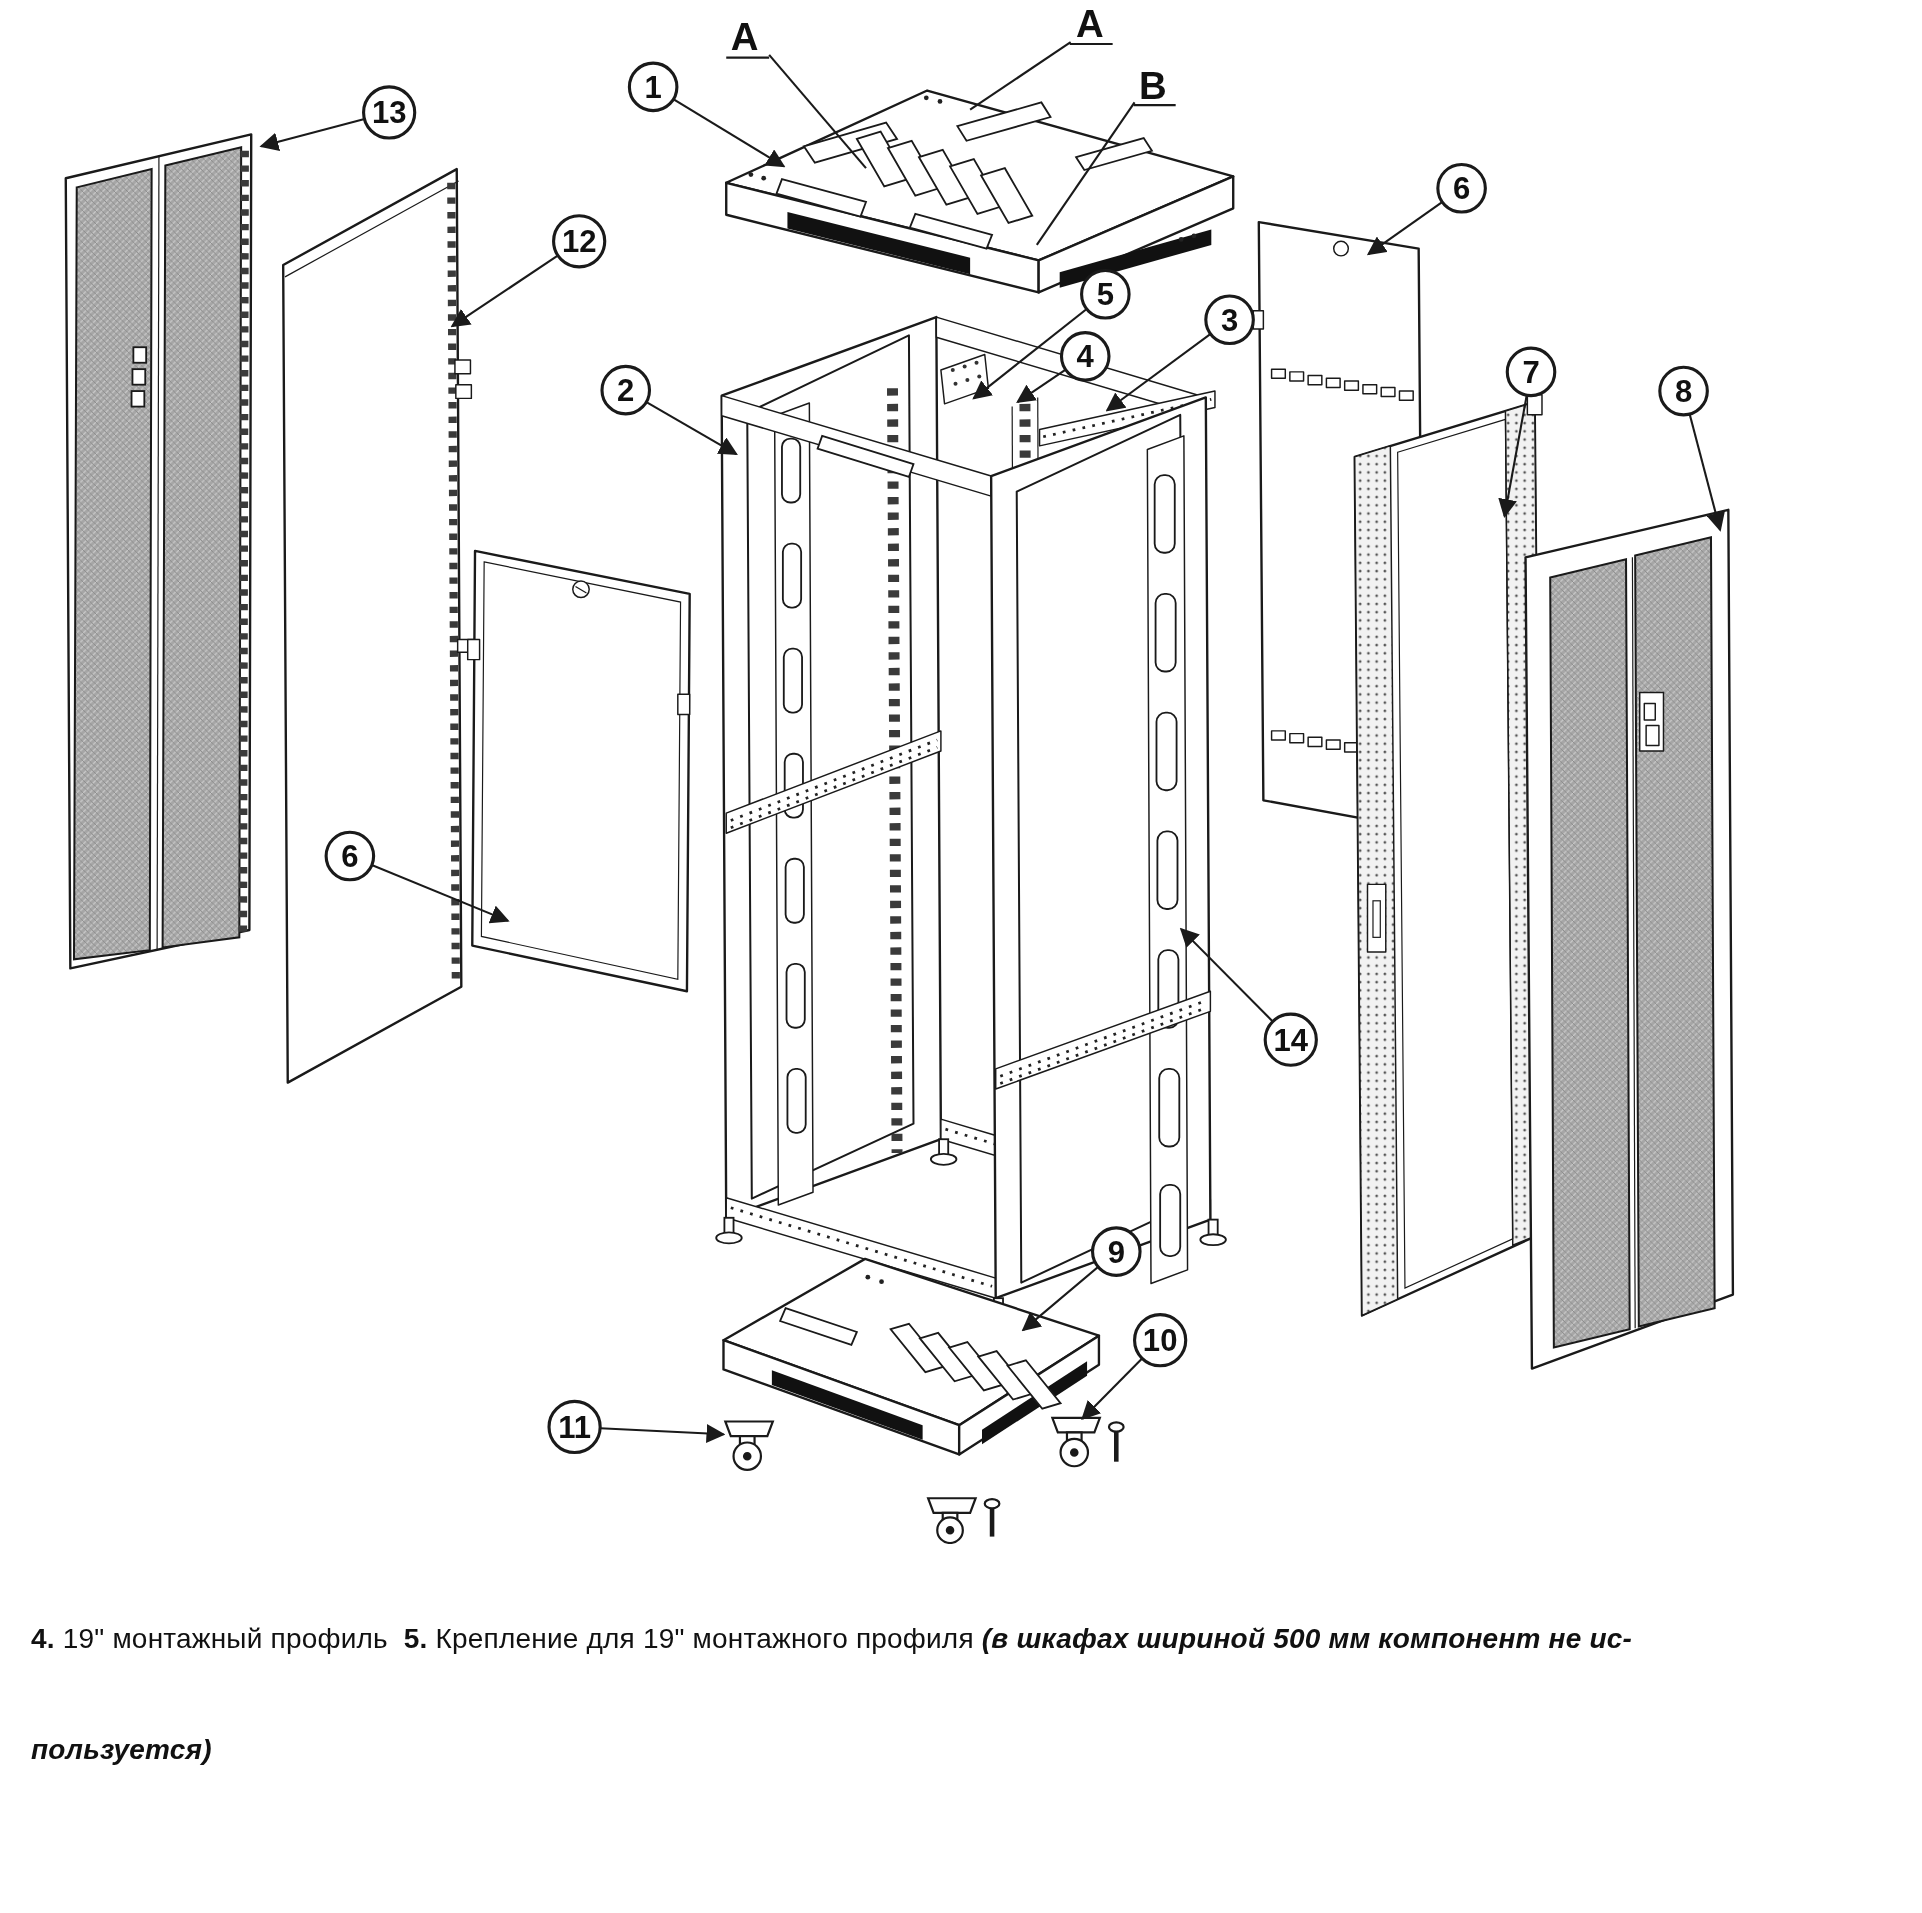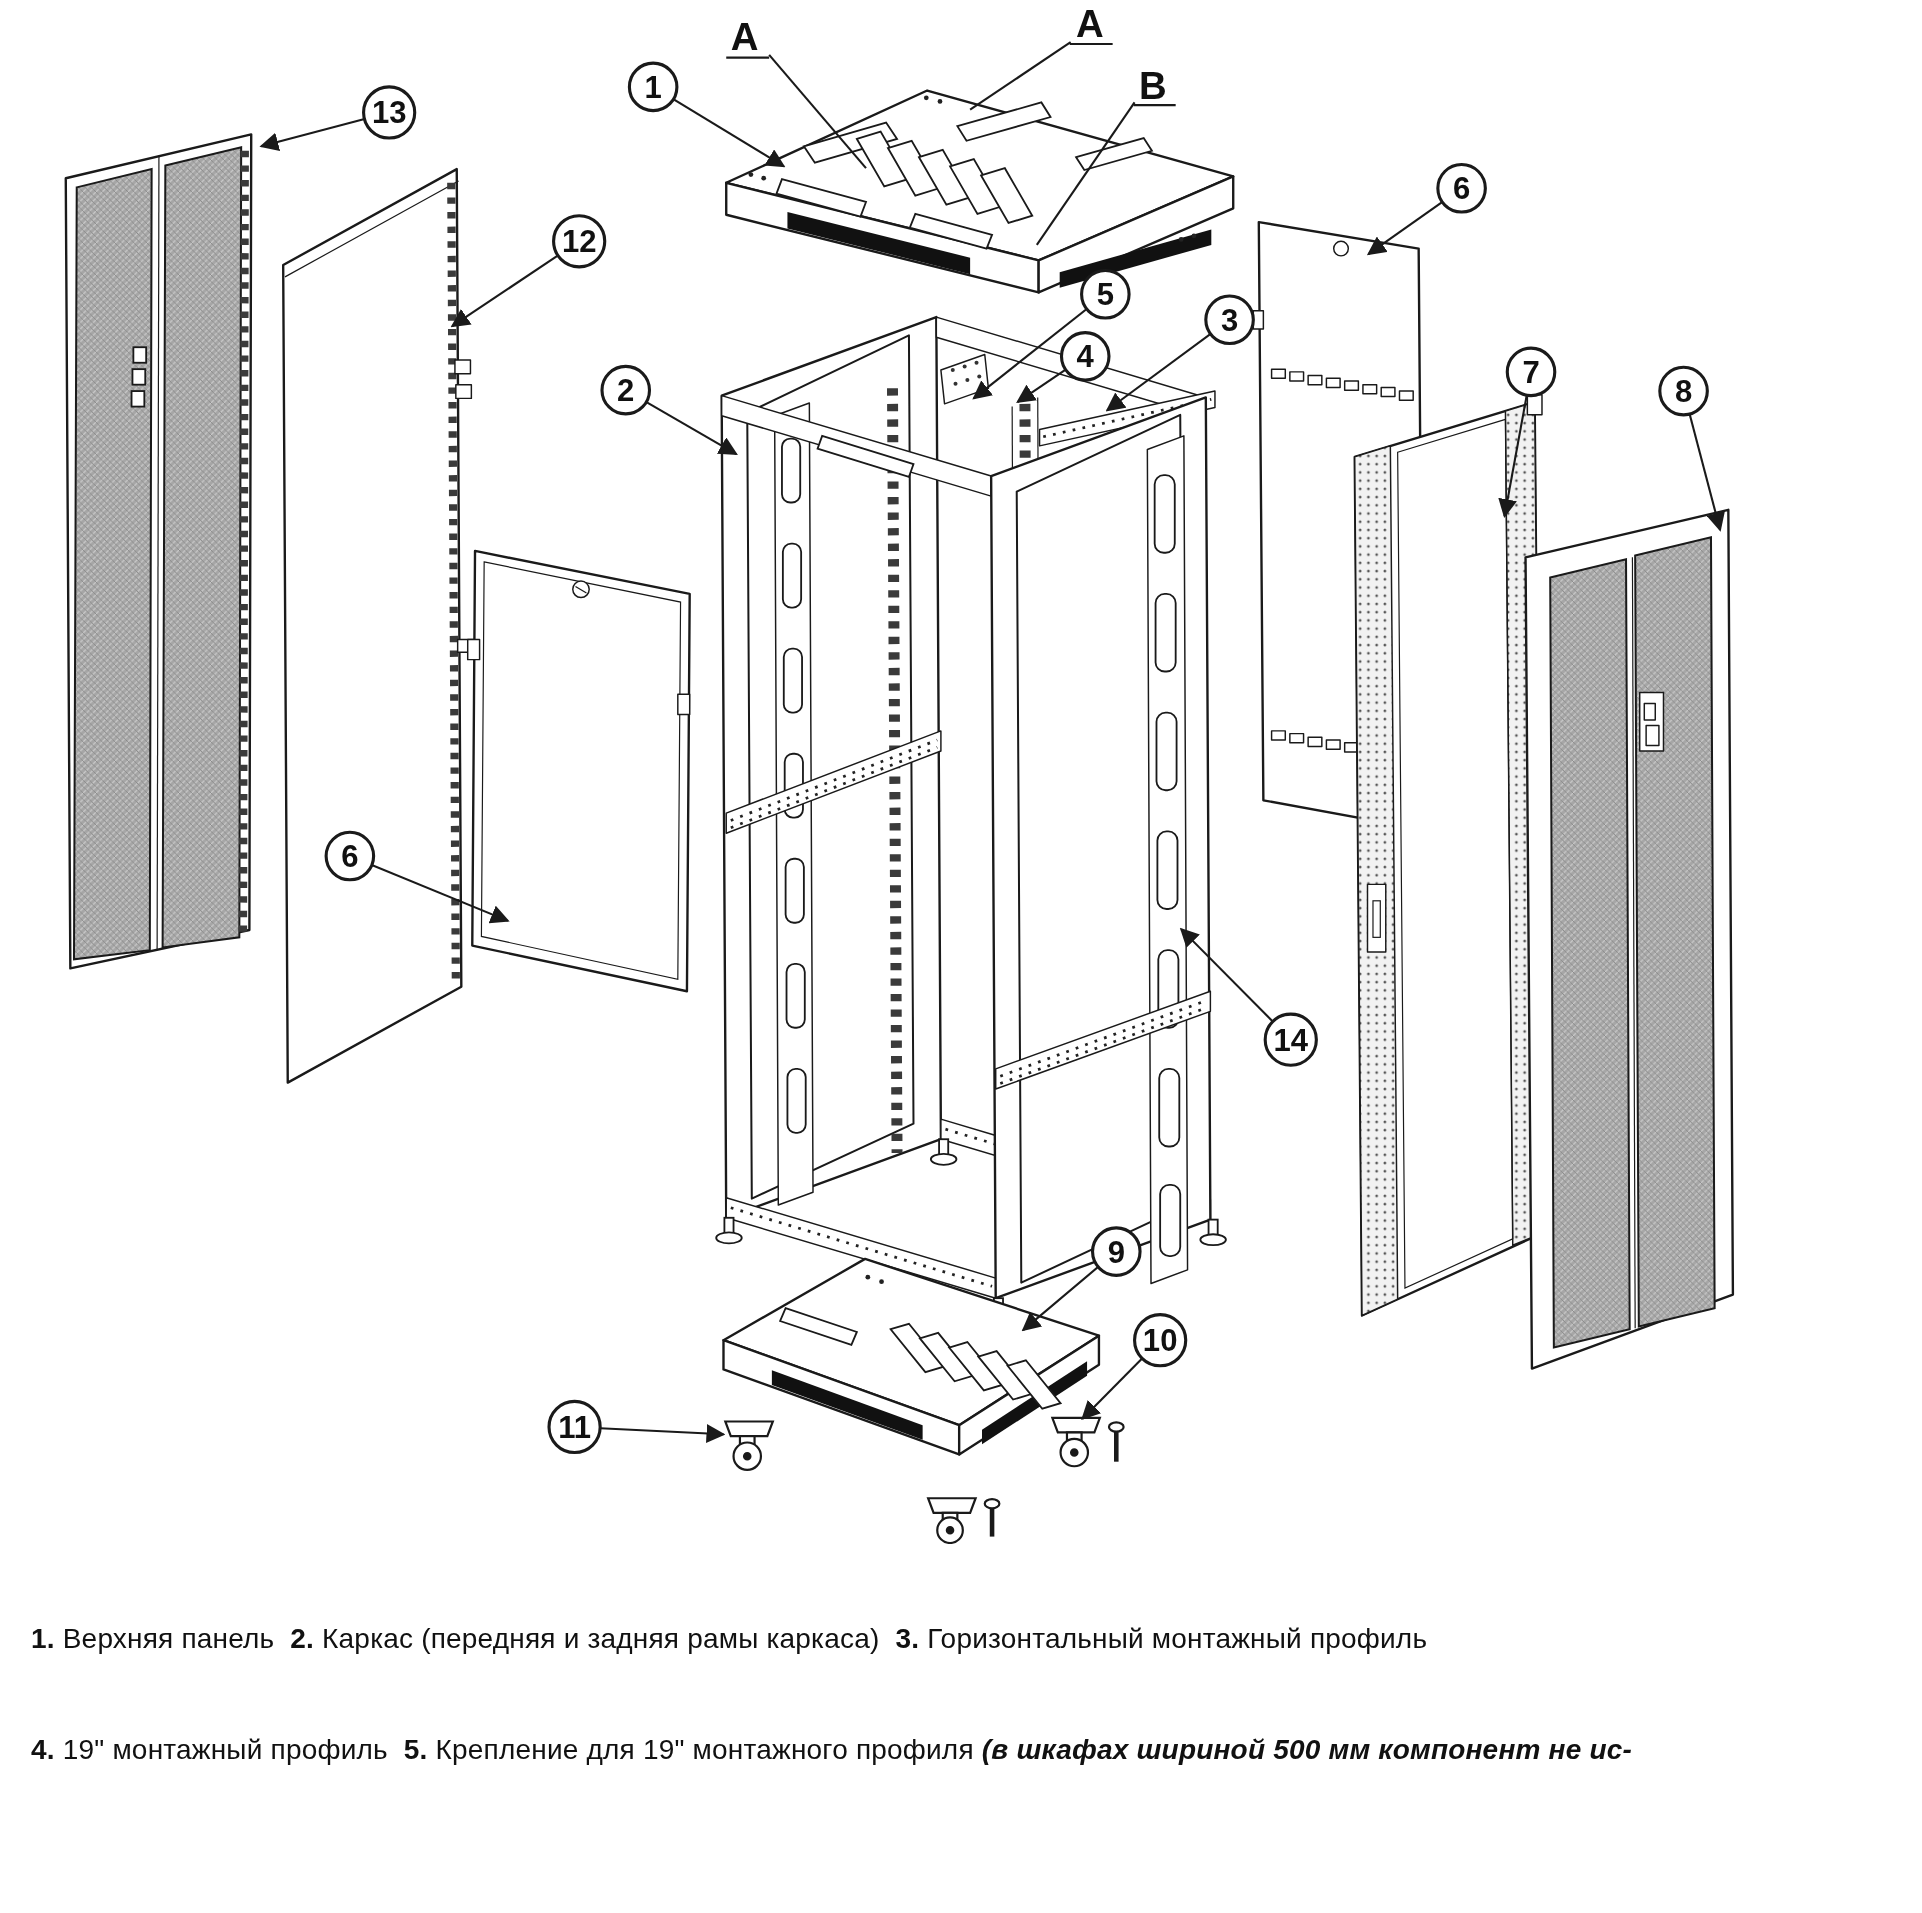--- a/index.html
+++ b/index.html
@@ -368,21 +368,21 @@
     <line class="lead" x1="1171" y1="48" x2="1218" y2="48"></line>
   </g>
   <g>
     <text class="letter" x="1262" y="108">B</text>
     <line class="lead" x1="1241" y1="115" x2="1287" y2="115"></line>
   </g>
 </svg>
 </div>
 
 <div class="legend">
-  <div class="ln"><span class="seg-b">1.</span><span class="seg-n"> Верхняя панель  </span><span class="seg-b">2.</span><span class="seg-n"> Каркас (передняя и задняя рамы каркаса)  </span><span class="seg-b">3.</span><span class="seg-n"> Горизонтальный монтажный профиль</span></div>
   <div class="ln"><span class="seg-b">4.</span><span class="seg-n"> 19" монтажный профиль  </span><span class="seg-b">5.</span><span class="seg-n"> Крепление для 19" монтажного профиля </span><span class="seg-bi">(в шкафах шириной 500 мм компонент не ис-</span></div>
+  <div class="ln"><span class="seg-bi">пользуется)</span></div>
   
   
   
   
   
 </div>
 
 
 </body></html>

